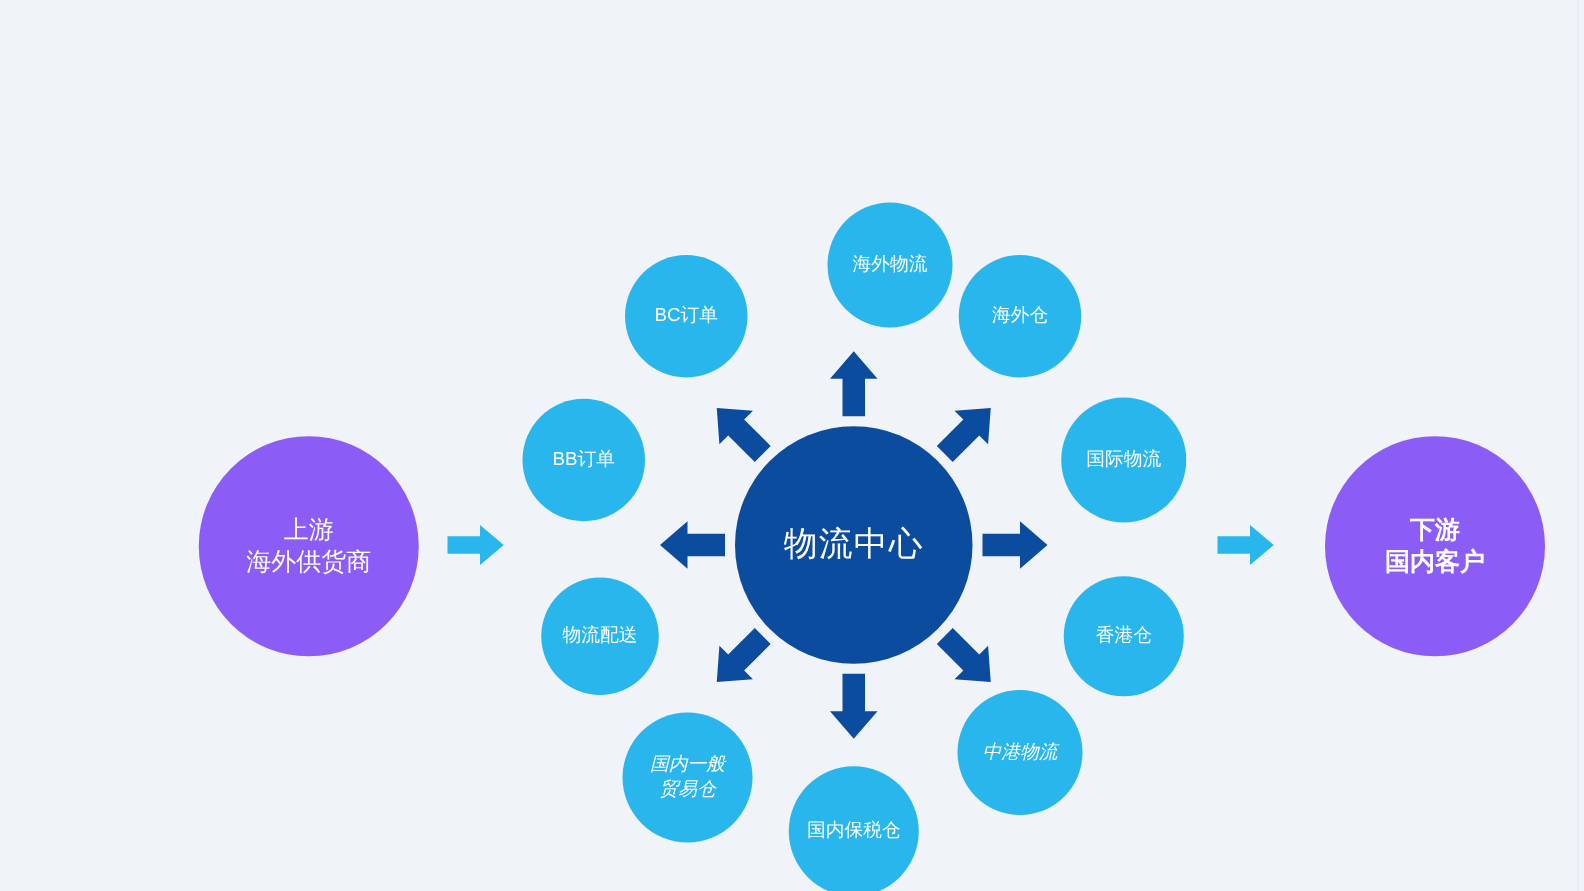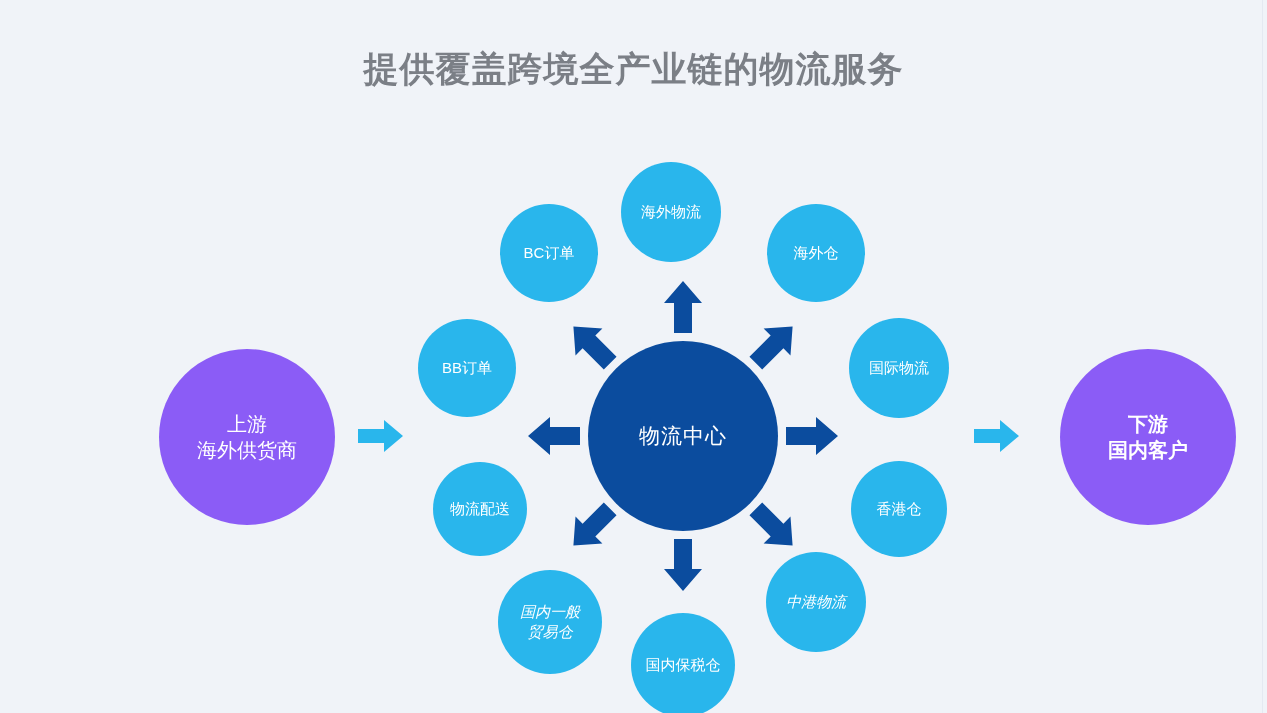--- a/index.html
+++ b/index.html
@@ -61,39 +61,38 @@
   .node-sat {
     background: #29b6ec;
     font-size: 15px;
   }
   .node-end {
     background: #8b5cf6;
     font-size: 20px;
   }
   .node-hub {
     background: #0b4c9e;
-    font-size: 21px;
+    font-size: 27px;
     letter-spacing: 1px;
   }
 
   svg.overlay {
     position: absolute;
     left: 0;
     top: 0;
     width: 1267px;
     height: 713px;
     pointer-events: none;
   }
 </style>
 </head>
 <body>
 
 <div id="stage">
 
-  <div id="title">提供覆盖跨境全产业链的物流服务</div>
 
   <svg class="overlay" viewBox="0 0 1267 713">
     <defs>
       <g id="radial-arrow">
 
         <path d="M0,-9 L30,-9 L30,-19 L52,0 L30,19 L30,9 L0,9 Z"></path>
       </g>
     </defs>
     <g id="radial-arrows" fill="#0b4c9e">
         <use href="#radial-arrow" transform="translate(683.00,333.00) rotate(-90)"></use>
@@ -116,21 +115,21 @@
         <span class="line">上游</span>
         <span class="line">海外供货商</span>
       </div>
       <div class="node node-end" style="left: 1060px; top: 349px; width: 176px; height: 176px; font-weight: bold;">
         <span class="line">下游</span>
         <span class="line">国内客户</span>
       </div>
       <div class="node node-sat" style="left: 500px; top: 204px; width: 98px; height: 98px;">
         <span class="line">BC订单</span>
       </div>
-      <div class="node node-sat" style="left: 621px; top: 162px; width: 100px; height: 100px;">
+      <div class="node node-sat" style="left: 662px; top: 162px; width: 100px; height: 100px;">
         <span class="line">海外物流</span>
       </div>
       <div class="node node-sat" style="left: 767px; top: 204px; width: 98px; height: 98px;">
         <span class="line">海外仓</span>
       </div>
       <div class="node node-sat" style="left: 418px; top: 319px; width: 98px; height: 98px; align-items: center;">
         <span class="line">BB订单</span>
       </div>
       <div class="node node-sat" style="left: 849px; top: 318px; width: 100px; height: 100px;">
         <span class="line">国际物流</span>

